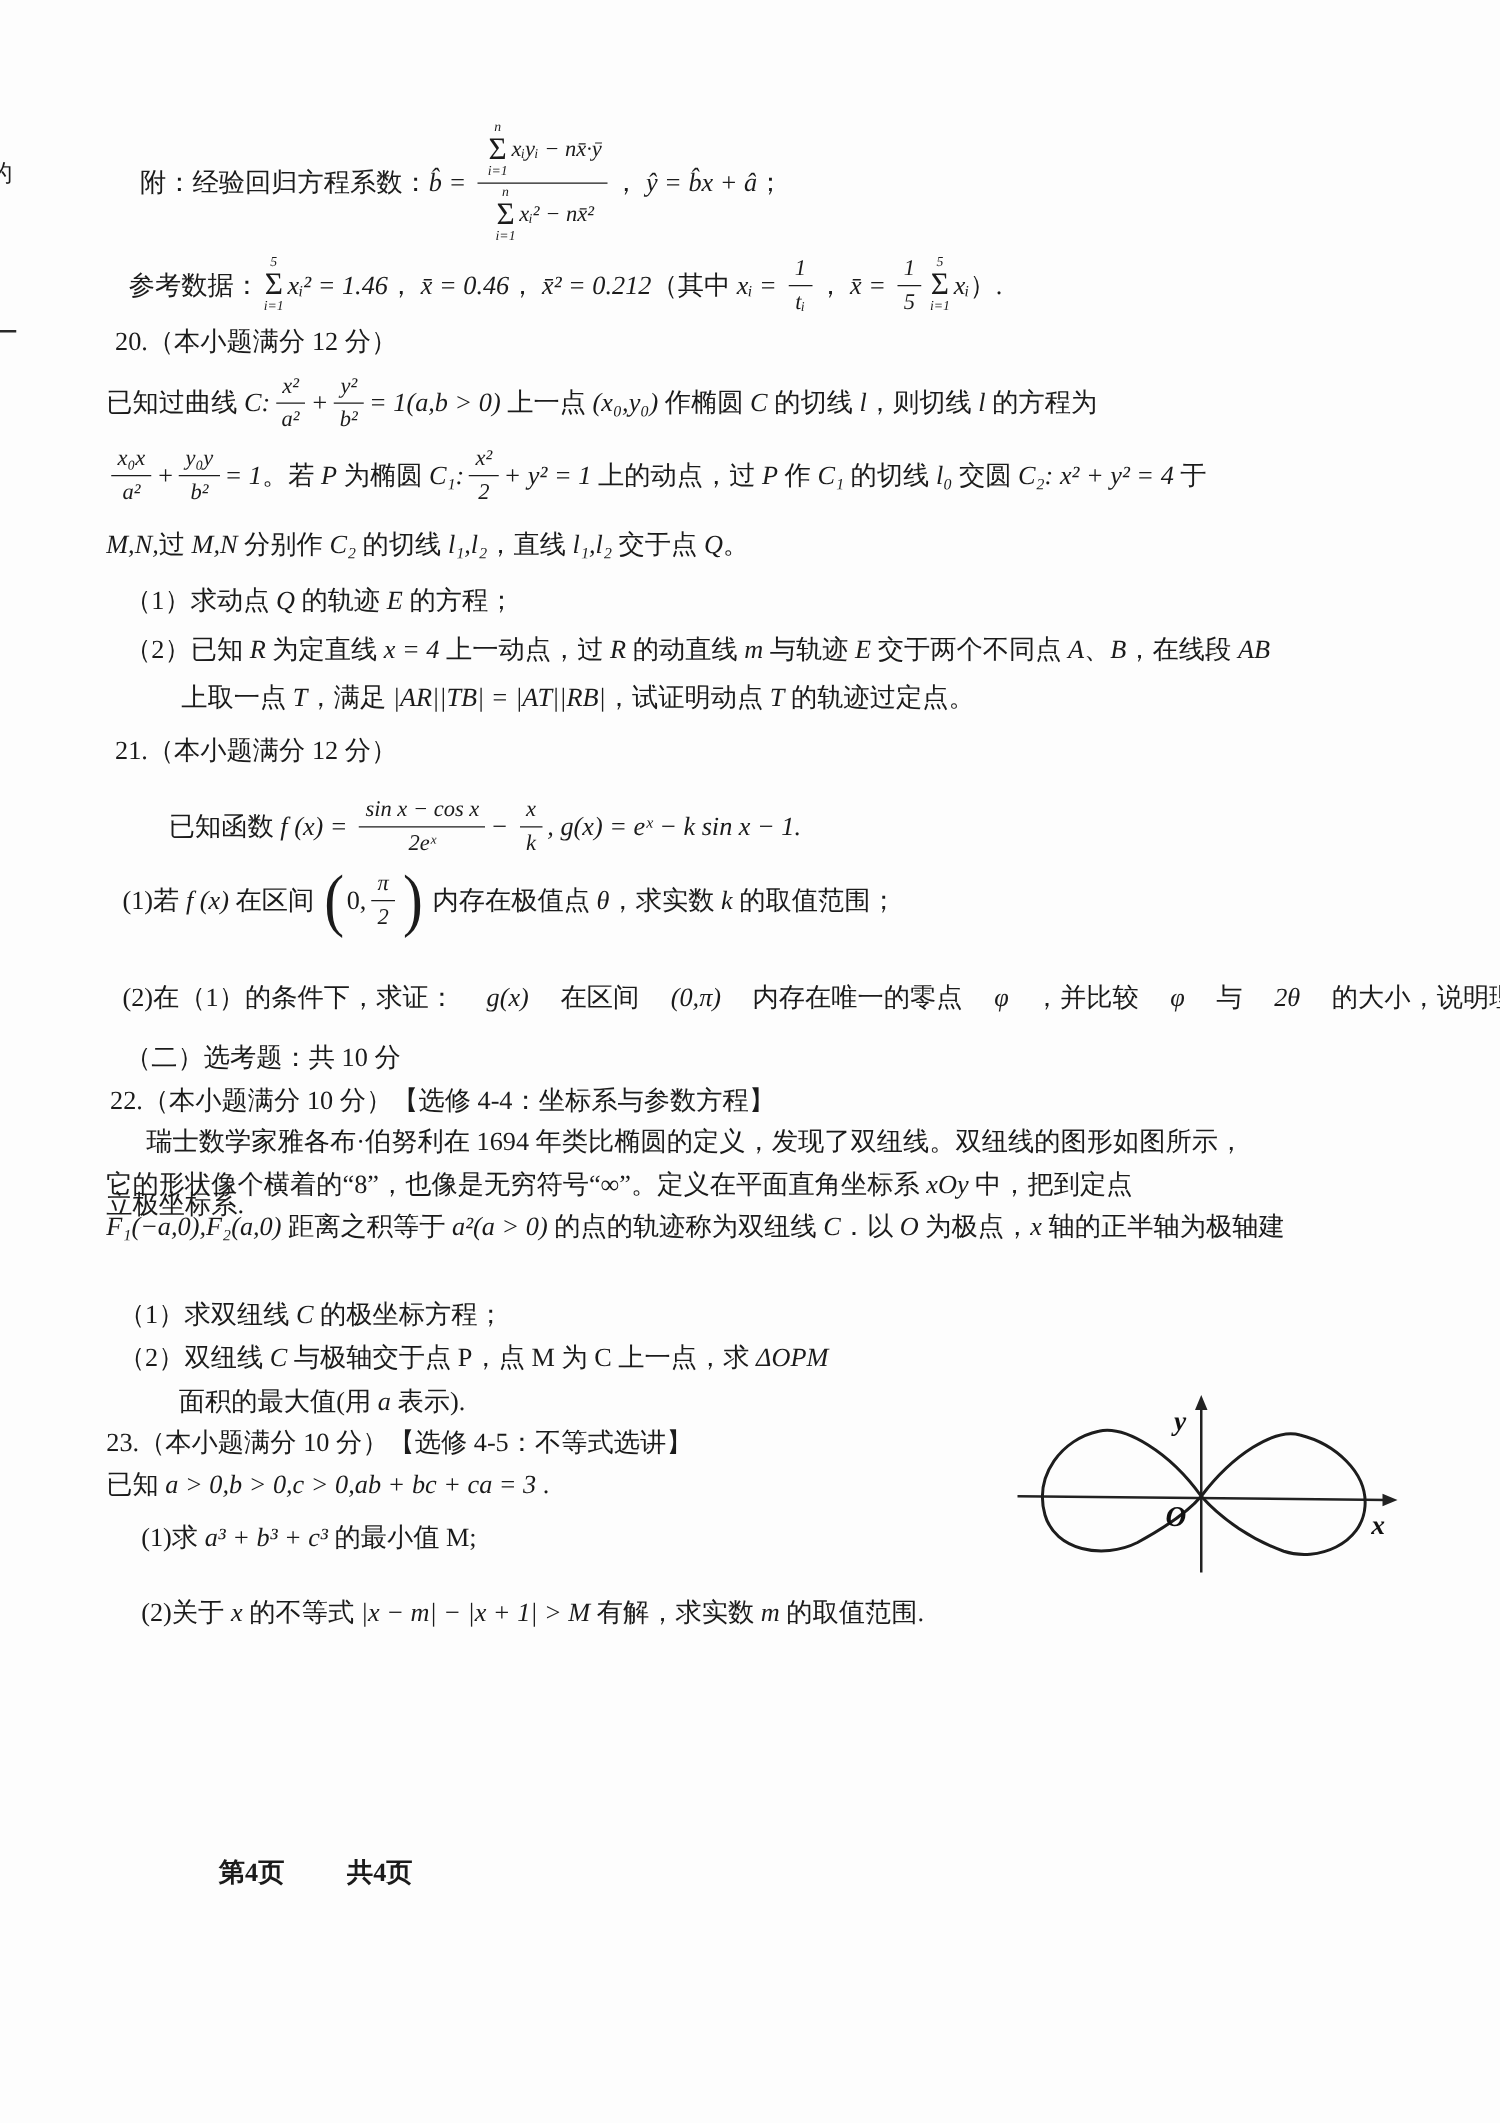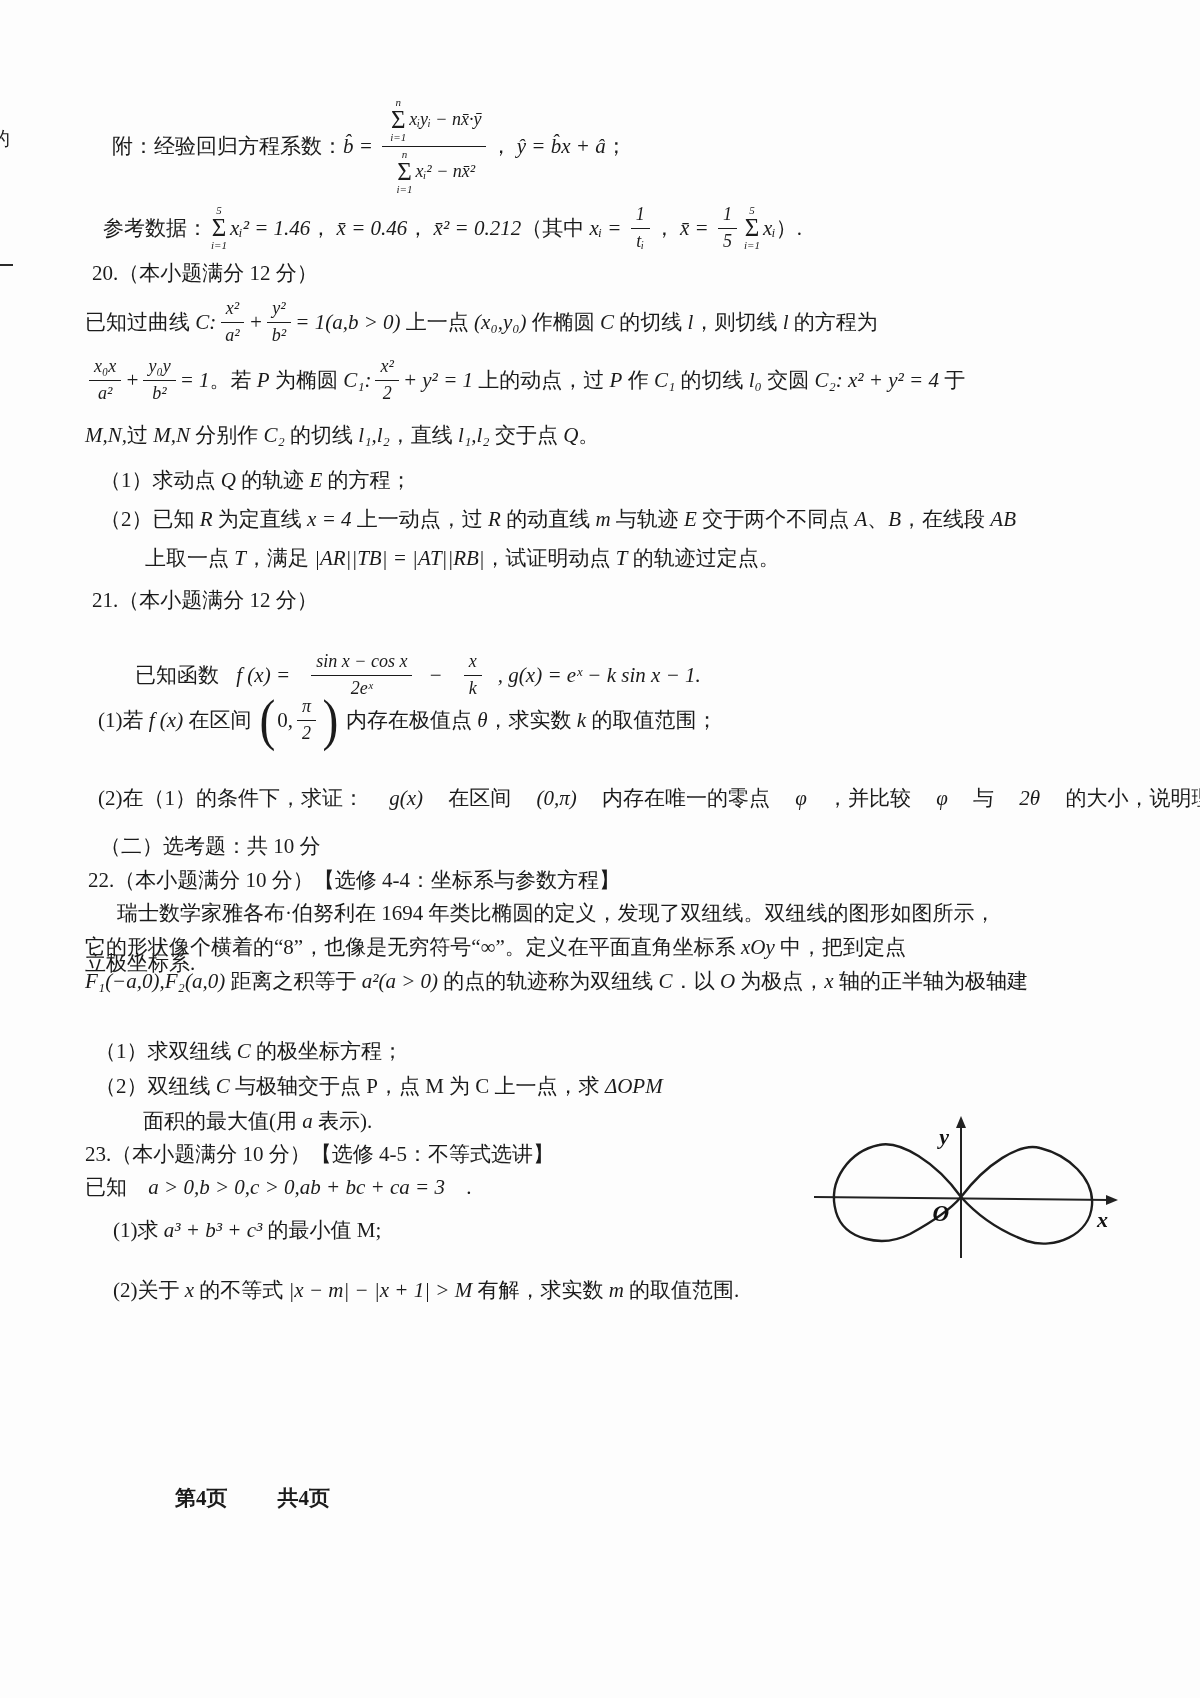--- a/index.html
+++ b/index.html
@@ -41,21 +41,21 @@
 
   <div class="line" style="left:92px;top:258px;"><span class="zh">20.（本小题满分 12 分）</span></div>
   <div class="line" style="left:85px;top:292px;height:60px;"><span class="zh">已知过曲线 </span><span class="mi">C:</span><span class="frac"><span class="fn">x²</span><span class="fd">a²</span></span><span class="mi">+</span><span class="frac"><span class="fn">y²</span><span class="fd">b²</span></span><span class="mi">= 1(a,b &gt; 0)</span><span class="zh"> 上一点 </span><span class="mi">(x₀,y₀)</span><span class="zh"> 作椭圆 </span><span class="mi">C</span><span class="zh"> 的切线 </span><span class="mi">l</span><span class="zh">，则切线 </span><span class="mi">l</span><span class="zh"> 的方程为</span></div>
   <div class="line" style="left:85px;top:350px;height:60px;"><span class="frac"><span class="fn">x₀x</span><span class="fd">a²</span></span><span class="mi">+</span><span class="frac"><span class="fn">y₀y</span><span class="fd">b²</span></span><span class="mi">= 1</span><span class="zh">。若 </span><span class="mi">P</span><span class="zh"> 为椭圆 </span><span class="mi">C₁:</span><span class="frac"><span class="fn">x²</span><span class="fd">2</span></span><span class="mi">+ y² = 1</span><span class="zh"> 上的动点，过 </span><span class="mi">P</span><span class="zh"> 作 </span><span class="mi">C₁</span><span class="zh"> 的切线 </span><span class="mi">l₀</span><span class="zh"> 交圆 </span><span class="mi">C₂: x² + y² = 4</span><span class="zh"> 于</span></div>
   <div class="line" style="left:85px;top:420px;"><span class="mi">M,N,</span><span class="zh">过 </span><span class="mi">M,N</span><span class="zh"> 分别作 </span><span class="mi">C₂</span><span class="zh"> 的切线 </span><span class="mi">l₁,l₂</span><span class="zh">，直线 </span><span class="mi">l₁,l₂</span><span class="zh"> 交于点 </span><span class="mi">Q</span><span class="zh">。</span></div>
   <div class="line" style="left:100px;top:465px;"><span class="zh">（1）求动点 </span><span class="mi">Q</span><span class="zh"> 的轨迹 </span><span class="mi">E</span><span class="zh"> 的方程；</span></div>
   <div class="line" style="left:100px;top:504px;"><span class="zh">（2）已知 </span><span class="mi">R</span><span class="zh"> 为定直线 </span><span class="mi">x = 4</span><span class="zh"> 上一动点，过 </span><span class="mi">R</span><span class="zh"> 的动直线 </span><span class="mi">m</span><span class="zh"> 与轨迹 </span><span class="mi">E</span><span class="zh"> 交于两个不同点 </span><span class="mi">A</span><span class="zh">、</span><span class="mi">B</span><span class="zh">，在线段 </span><span class="mi">AB</span></div>
   <div class="line" style="left:145px;top:543px;"><span class="zh">上取一点 </span><span class="mi">T</span><span class="zh">，满足 </span><span class="mi">|AR||TB| = |AT||RB|</span><span class="zh">，试证明动点 </span><span class="mi">T</span><span class="zh"> 的轨迹过定点。</span></div>
 
   <div class="line" style="left:92px;top:585px;"><span class="zh">21.（本小题满分 12 分）</span></div>
-  <div class="line" style="left:135px;top:640px;height:70px;gap:12px;"><span class="zh">已知函数 </span><span class="mi">f (x) = </span><span class="frac"><span class="fn">sin x − cos x</span><span class="fd">2eˣ</span></span><span class="mi">− </span><span class="frac"><span class="fn">x</span><span class="fd">k</span></span><span class="mi">, g(x) = eˣ − k sin x − 1.</span></div>
+  <div class="line" style="left:135px;top:626px;height:70px;"><span class="zh">已知函数 </span><span class="mi">f (x) = </span><span class="frac"><span class="fn">sin x − cos x</span><span class="fd">2eˣ</span></span><span class="mi">− </span><span class="frac"><span class="fn">x</span><span class="fd">k</span></span><span class="mi">, g(x) = eˣ − k sin x − 1.</span></div>
   <div class="line" style="left:98px;top:680px;height:80px;"><span class="zh">(1)若 </span><span class="mi">f (x)</span><span class="zh"> 在区间 </span><span class="bigp">(</span><span class="zh">0,</span><span class="frac"><span class="fn">π</span><span class="fd">2</span></span><span class="bigp">)</span><span class="zh"> 内存在极值点 </span><span class="mi">θ</span><span class="zh">，求实数 </span><span class="mi">k</span><span class="zh"> 的取值范围；</span></div>
   <div class="line" style="left:98px;top:783px;gap:20px;"><span class="zh">(2)在（1）的条件下，求证： </span><span class="mi">g(x)</span><span class="zh"> 在区间 </span><span class="mi">(0,π)</span><span class="zh"> 内存在唯一的零点 </span><span class="mi">φ</span><span class="zh">，并比较 </span><span class="mi">φ</span><span class="zh"> 与 </span><span class="mi">2θ</span><span class="zh"> 的大小，说明理由.</span></div>
 
   <div class="line" style="left:100px;top:831px;"><span class="zh">（二）选考题：共 10 分</span></div>
 
   <div class="line" style="left:88px;top:865px;"><span class="zh">22.（本小题满分 10 分）【选修 4-4：坐标系与参数方程】</span></div>
   <div class="line" style="left:117px;top:898px;"><span class="zh">瑞士数学家雅各布·伯努利在 1694 年类比椭圆的定义，发现了双纽线。双纽线的图形如图所示，</span></div>
   <div class="line" style="left:85px;top:932px;"><span class="zh">它的形状像个横着的“8”，也像是无穷符号“∞”。定义在平面直角坐标系 </span><span class="mi">xOy</span><span class="zh"> 中，把到定点</span></div>
   <div class="line" style="left:85px;top:966px;"><span class="mi">F₁(−a,0),F₂(a,0)</span><span class="zh"> 距离之积等于 </span><span class="mi">a²(a &gt; 0)</span><span class="zh"> 的点的轨迹称为双纽线 </span><span class="mi">C</span><span class="zh">．以 </span><span class="mi">O</span><span class="zh"> 为极点，</span><span class="mi">x</span><span class="zh"> 轴的正半轴为极轴建</span></div>
   <div class="line" style="left:85px;top:948px;"><span class="zh">立极坐标系.</span></div>
@@ -74,21 +74,21 @@
     <path d="M 221 109 C 196 74, 160 52, 139 57 C 110 63, 87 92, 96 124 C 104 152, 142 160, 170 146 C 192 134, 210 122, 221 109" fill="none" stroke="#1d1d1d" stroke-width="2.4"></path>
 
     <path d="M 221 109 C 246 76, 280 54, 300 60 C 328 67, 354 90, 352 117 C 350 147, 314 162, 287 153 C 262 144, 238 128, 221 109" fill="none" stroke="#1d1d1d" stroke-width="2.4"></path>
 
     <text x="209" y="56" text-anchor="end" font-size="22" font-style="italic" font-weight="bold" fill="#111">y</text>
     <text x="209" y="133" text-anchor="end" font-size="23" font-style="italic" font-weight="bold" fill="#111">O</text>
     <text x="357" y="139" font-size="22" font-style="italic" font-weight="bold" fill="#111">x</text>
   </svg>
 
   <div class="line" style="left:85px;top:1139px;"><span class="zh">23.（本小题满分 10 分）【选修 4-5：不等式选讲】</span></div>
-  <div class="line" style="left:85px;top:1172px;gap:16px;"><span class="zh">已知 </span><span class="mi">a &gt; 0,b &gt; 0,c &gt; 0,ab + bc + ca = 3</span><span class="zh"> .</span></div>
+  <div class="line" style="left:85px;top:1172px;"><span class="zh">已知 </span><span class="mi">a &gt; 0,b &gt; 0,c &gt; 0,ab + bc + ca = 3</span><span class="zh"> .</span></div>
   <div class="line" style="left:113px;top:1215px;"><span class="zh">(1)求 </span><span class="mi">a³ + b³ + c³</span><span class="zh"> 的最小值 M;</span></div>
   <div class="line" style="left:113px;top:1275px;"><span class="zh">(2)关于 </span><span class="mi">x</span><span class="zh"> 的不等式 </span><span class="mi">|x − m| − |x + 1| &gt; M</span><span class="zh"> 有解，求实数 </span><span class="mi">m</span><span class="zh"> 的取值范围.</span></div>
 
   <div class="footer">
     <span class="fpage">第4页</span>
     <span class="ftotal">共4页</span>
   </div>
 
 </div>
 

